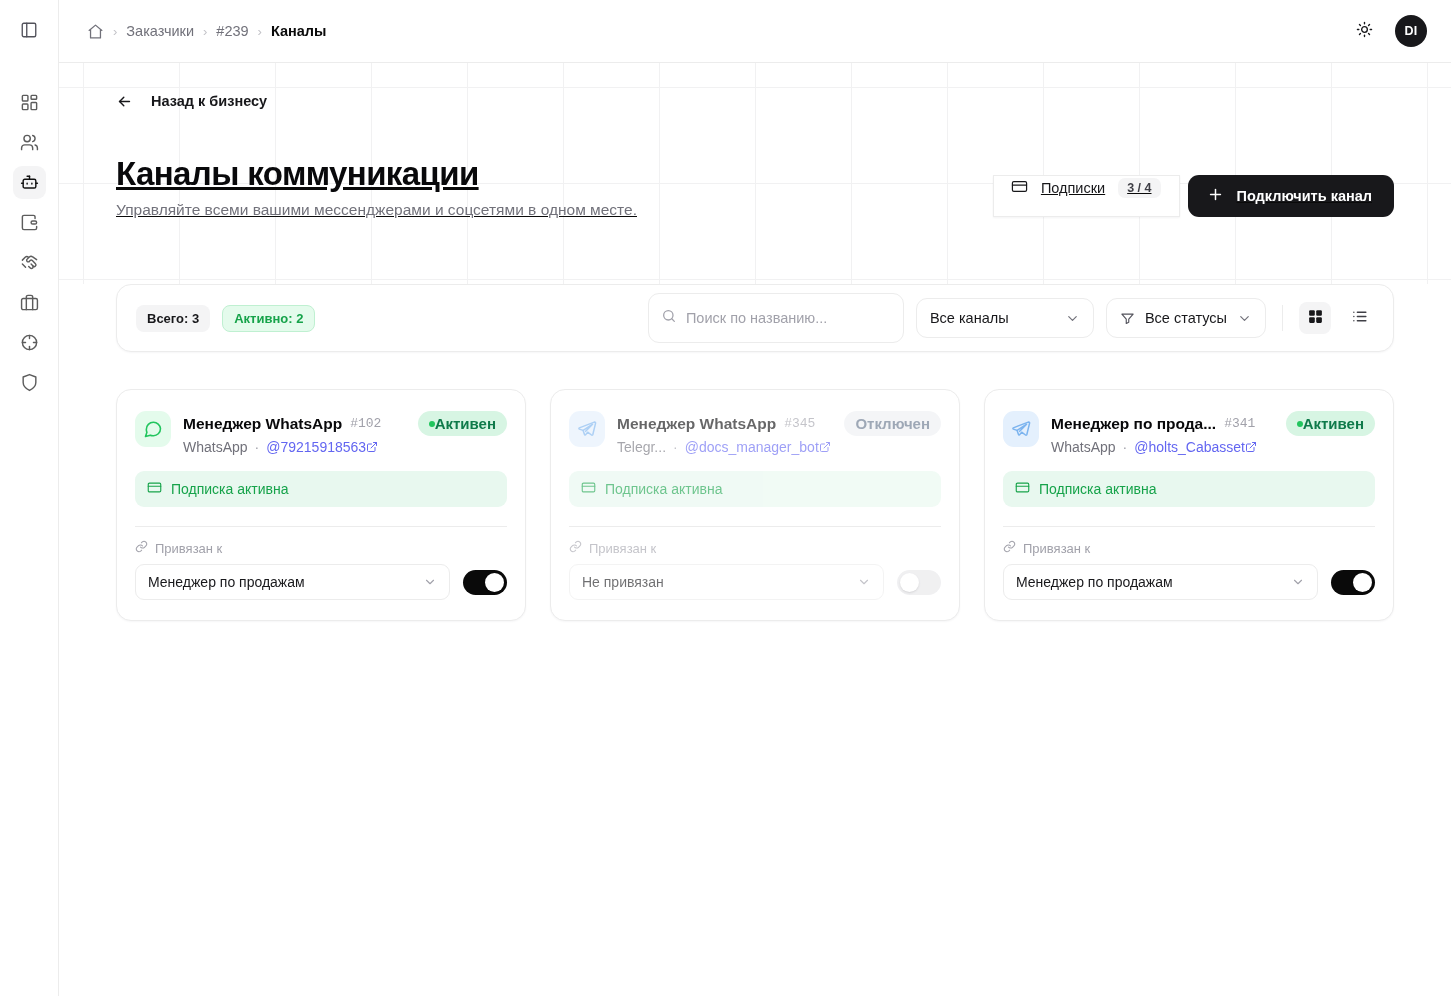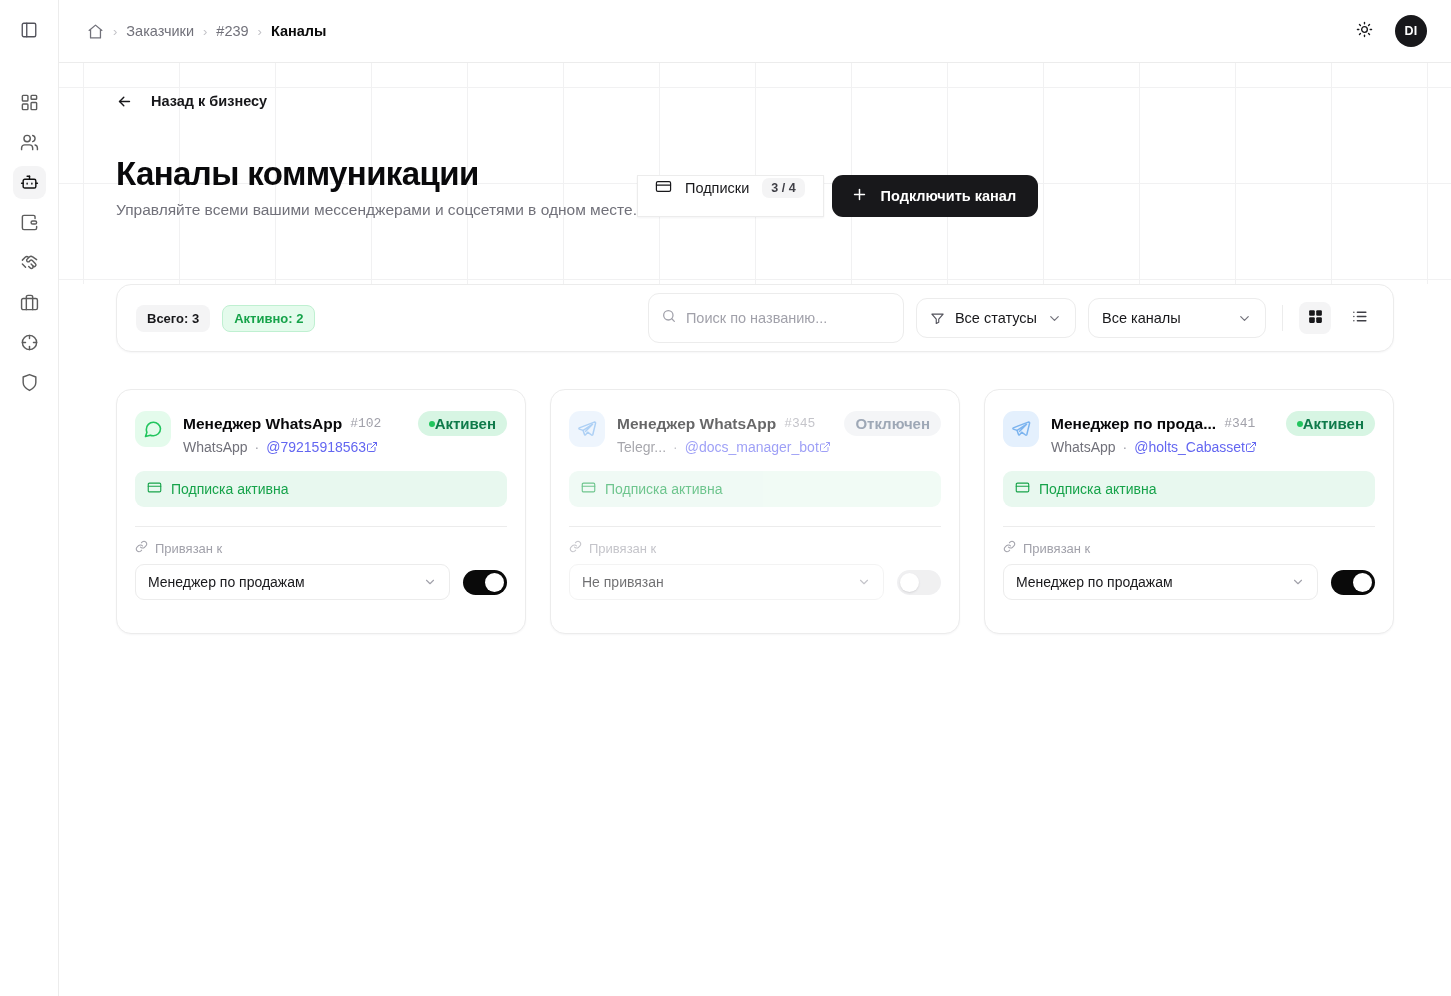--- a/index.html
+++ b/index.html
@@ -80,21 +80,21 @@
 
   .back-row { display: flex; align-items: center; height: 76px; }
   .back-link {
     display: inline-flex; align-items: center; gap: 18px;
     font-size: 14.5px; font-weight: 600; color: #18181b;
     cursor: pointer; background: none; border: 0;
     font-family: inherit;
   }
   .back-link .arrow { color: #18181b; display: flex; }
 
-  .hero-main { display: flex; align-items: flex-end; padding-top: 16px; }
+  .hero-main { display: flex; align-items: flex-end; justify-content: space-between; padding-top: 16px; text-decoration: underline; }
   .page-title { font-size: 33px; font-weight: 800; letter-spacing: -.6px; line-height: 1.16; color: #09090b; }
   .page-sub { font-size: 15.5px; color: #71717a; margin-top: 8px; }
 
   .hero-actions { display: flex; align-items: center; gap: 0; padding-bottom: 2px; }
   .subs-btn {
     display: inline-flex; align-items: center; gap: 13px;
     height: 42px; padding: 0 18px 16px 17px;
     background: #fff; border: 1px solid #ececec; border-radius: 0;
     box-shadow: 0 1px 2px rgba(16,24,40,.05);
     font-size: 14.5px; color: #18181b; cursor: pointer;
@@ -161,21 +161,21 @@
   .view-btn.active { background: #f4f4f5; color: #18181b; }
 
   
   .grid {
     padding: 37px 57px 0 57px;
     display: grid; grid-template-columns: repeat(3, 1fr); gap: 24px;
   }
   .card {
     background: #fff; border: 1px solid #ececec; border-radius: 15px;
     box-shadow: 0 1px 2px rgba(16,24,40,.04);
-    padding: 21px 18px 33px 18px;
+    padding: 21px 18px 20px 18px;
   }
   .card.dim .card-head, .card.dim .sub-banner, .card.dim .bind-area { opacity: .62; }
 
   .card-head { display: flex; align-items: flex-start; gap: 12px; }
   .ch-avatar {
     width: 36px; height: 36px; border-radius: 11px; flex: 0 0 36px;
     display: flex; align-items: center; justify-content: center;
   }
   .ch-avatar.wa { background: #e4fbec; color: #22c55e; }
   .ch-avatar.tg { background: #e4f0fd; color: #7cb4ef; }
@@ -432,36 +432,36 @@
             <div class="search-box">
               <span>
                 <svg width="16" height="16" viewBox="0 0 24 24" fill="none" stroke="#a1a1aa" stroke-width="1.9" stroke-linecap="round" stroke-linejoin="round">
                   <circle cx="11" cy="11" r="7"></circle>
                     <line x1="20" y1="20" x2="16.2" y2="16.2"></line>
                 </svg>
               </span>
               <input type="text" placeholder="Поиск по названию..." style="">
             </div>
 
+            <div class="sel w-channels">
+              <span>Все каналы</span>
+              <span class="chev">
+                <svg width="15" height="15" viewBox="0 0 24 24" fill="none" stroke="currentColor" stroke-width="1.9" stroke-linecap="round" stroke-linejoin="round">
+                  <path d="M6 9l6 6 6-6"></path>
+                </svg>
+              </span>
+            </div>
+
             <div class="sel">
               <span class="funnel">
                 <svg width="15" height="15" viewBox="0 0 24 24" fill="none" stroke="currentColor" stroke-width="1.8" stroke-linecap="round" stroke-linejoin="round">
                   <path d="M3 5h18l-7 8v5l-4 2v-7z"></path>
                 </svg>
               </span>
               <span>Все статусы</span>
-              <span class="chev">
-                <svg width="15" height="15" viewBox="0 0 24 24" fill="none" stroke="currentColor" stroke-width="1.9" stroke-linecap="round" stroke-linejoin="round">
-                  <path d="M6 9l6 6 6-6"></path>
-                </svg>
-              </span>
-            </div>
-
-            <div class="sel w-channels">
-              <span>Все каналы</span>
               <span class="chev">
                 <svg width="15" height="15" viewBox="0 0 24 24" fill="none" stroke="currentColor" stroke-width="1.9" stroke-linecap="round" stroke-linejoin="round">
                   <path d="M6 9l6 6 6-6"></path>
                 </svg>
               </span>
             </div>
 
             <div class="view-sep"></div>
 
             <button class="view-btn active">

